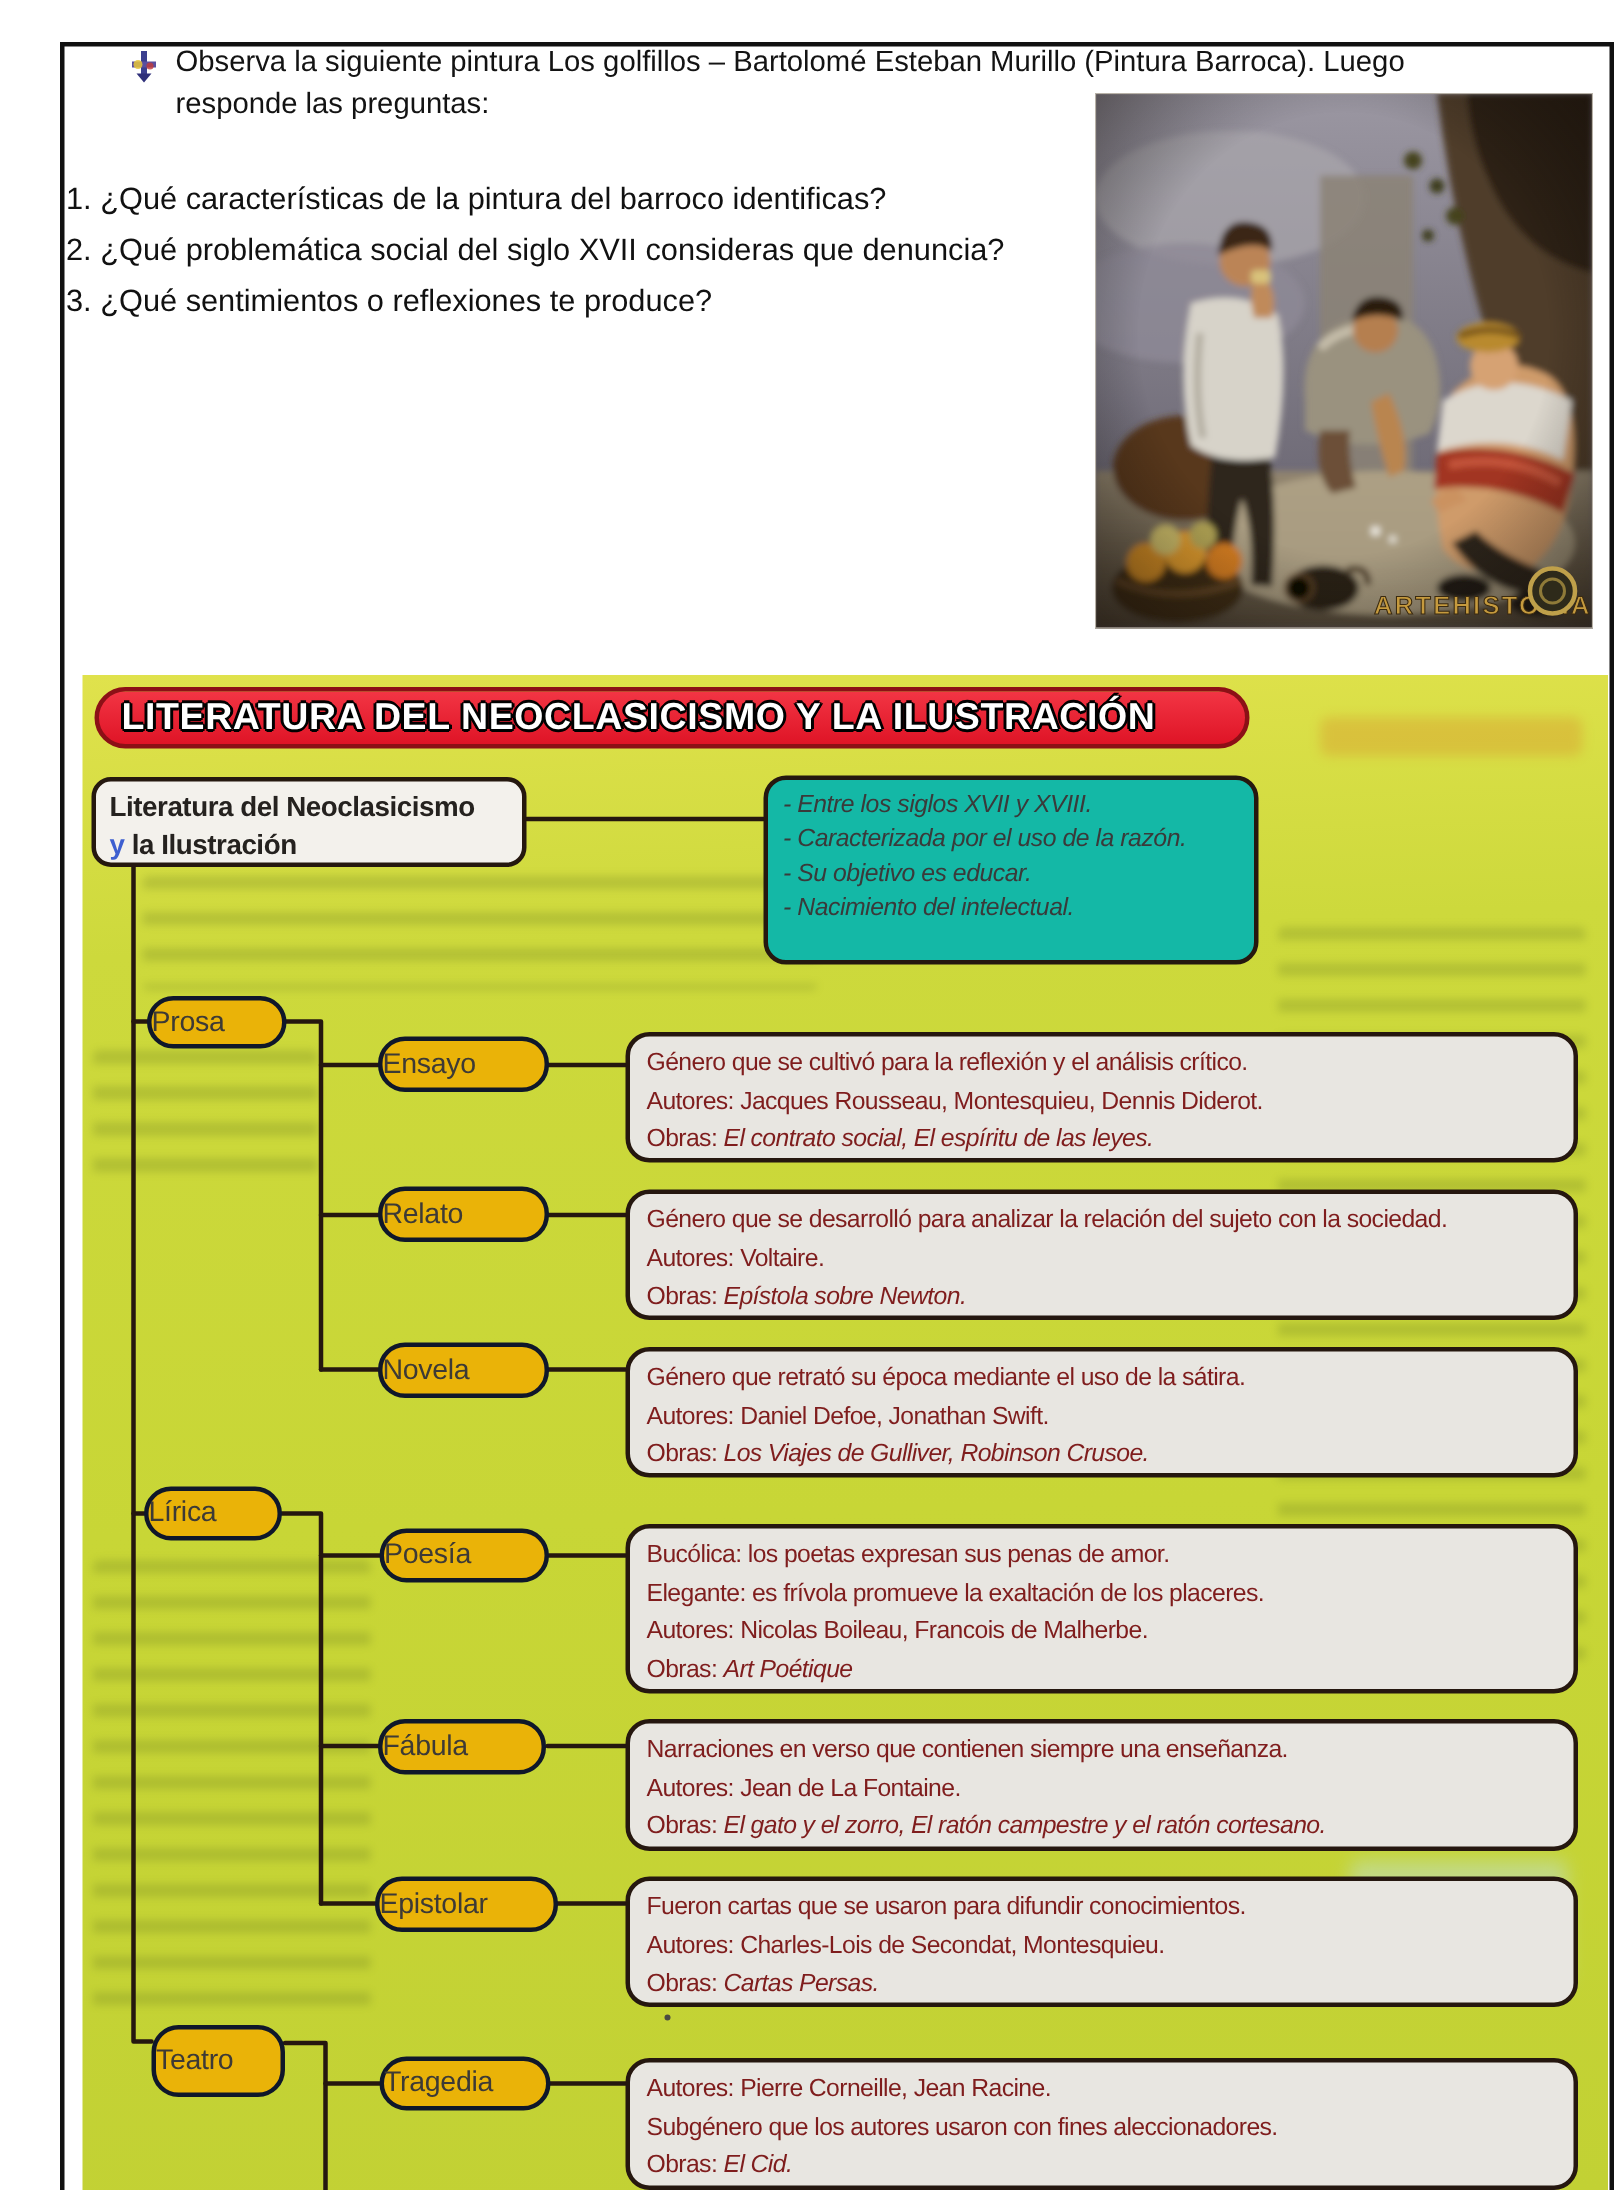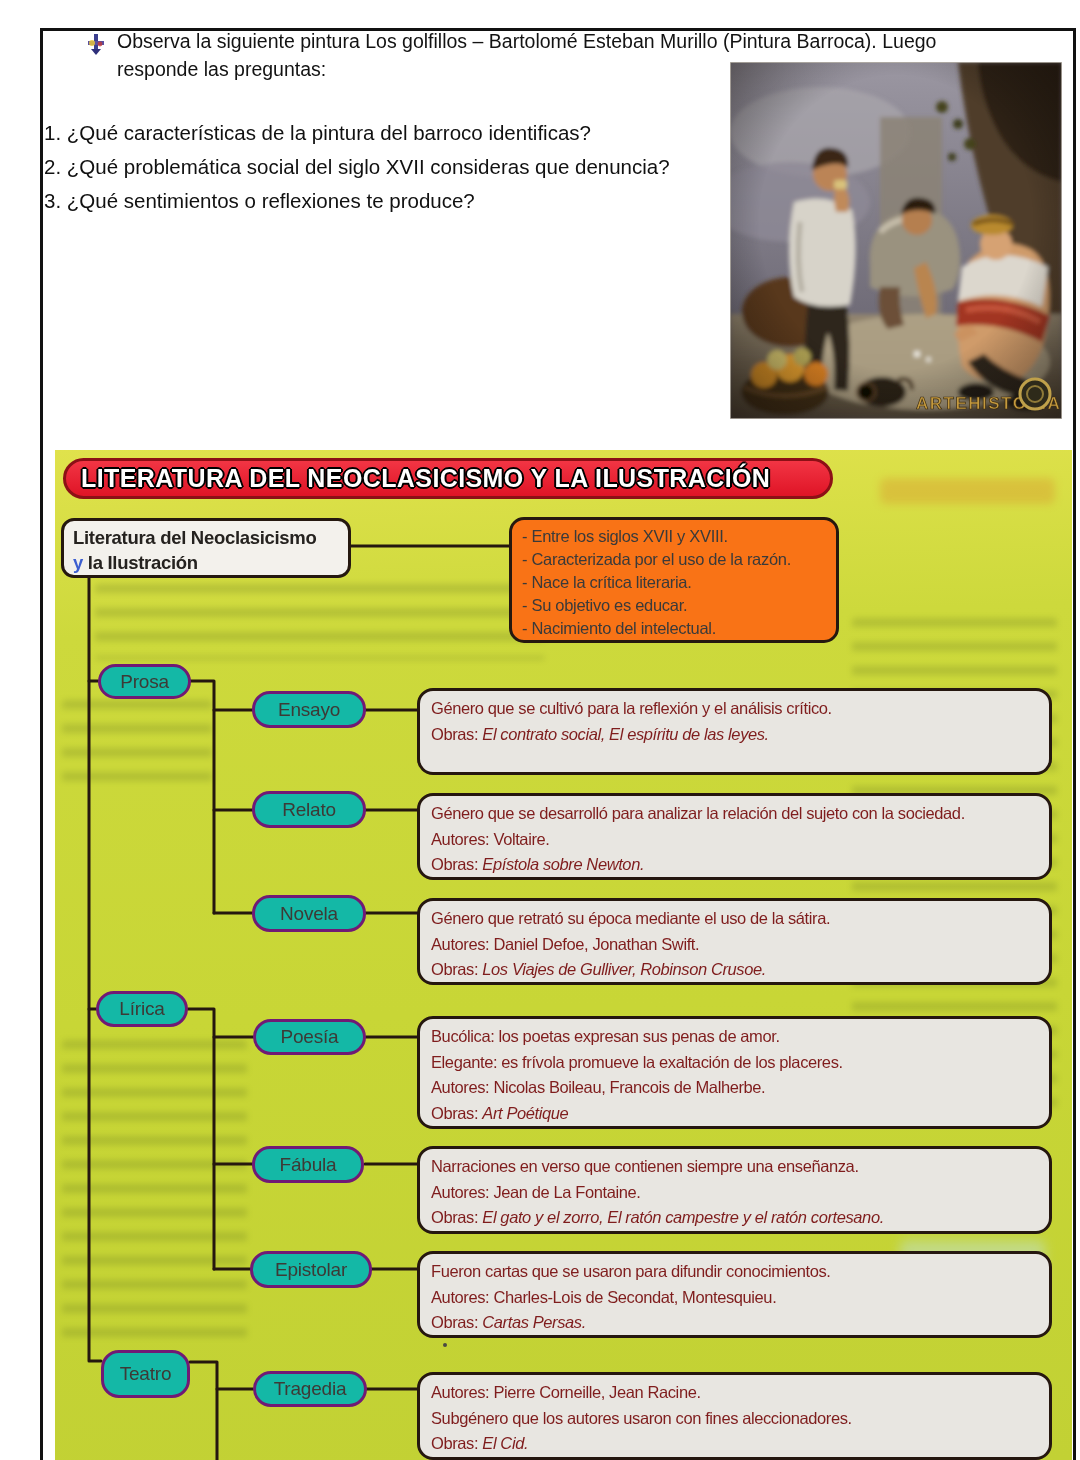--- a/index.html
+++ b/index.html
@@ -15,25 +15,25 @@
   .mindmap{left:55px;top:450px;width:1017px;height:1010px;
      background:linear-gradient(178deg,#e0e24c 0%,#cdd93c 18%,#c8d636 55%,#c2d134 100%);}
   .banner{left:63px;top:458px;width:770px;height:41px;background:linear-gradient(#f23544,#df1426);
      border:3px solid #8c1016;border-radius:21px;display:flex;align-items:center;padding-left:15px;
      font-size:25px;font-weight:bold;color:#fff;letter-spacing:.4px;z-index:3;
      text-shadow:-2px 0 0 #000,2px 0 0 #000,0 -2px 0 #000,0 2px 0 #000,-1px -1px 0 #000,1px 1px 0 #000,1px -1px 0 #000,-1px 1px 0 #000;}
   .rootnode{left:61px;top:518px;width:290px;height:60px;background:#f3f1ec;border:3px solid #25180f;
      border-radius:13px;padding:4px 6px 0 9px;font-size:18.5px;font-weight:bold;color:#25221f;
      line-height:25px;letter-spacing:-.3px;z-index:3;}
   .blue-y{color:#3d5fd0;}
-  .infobox{left:509px;top:517px;width:330px;height:126px;background:#f97316;border:3px solid #25180f;
+  .infobox{left:509px;top:517px;width:330px;height:126px;background:#14b8a6;border:3px solid #25180f;
      border-radius:15px;padding:5px 8px 0 10px;font-size:16.5px;color:#3a3a3a;line-height:23px;
-     letter-spacing:-.3px;z-index:3;}
-  .pill{background:#14b8a6;border:3px solid #701a75;border-radius:18px;display:flex;align-items:center;
-     justify-content:center;font-size:19px;color:#3d3a36;z-index:3;letter-spacing:-.2px;}
+     letter-spacing:-.3px;z-index:3;font-style:italic;}
+  .pill{background:#eab308;border:3px solid #0f172a;border-radius:18px;display:flex;align-items:center;
+     font-size:19px;color:#3d3a36;z-index:3;letter-spacing:-.2px;}
   .dbox{left:417px;width:635px;background:#e8e6e1;border:3px solid #25170f;border-radius:16px;
      padding:5px 11px 0 11px;font-size:16.5px;color:#7f1d1d;letter-spacing:-.4px;z-index:3;}
   .dbox .ln{line-height:25.5px;white-space:nowrap;}
   .it{font-style:italic;}
   svg.wires{left:0;top:0;width:1080px;height:1460px;z-index:2;pointer-events:none;}
   
   .ghost{z-index:1;filter:blur(3px);opacity:.4;border-radius:4px;
      background:repeating-linear-gradient(180deg,rgba(98,116,30,.6) 0 9px,rgba(0,0,0,0) 9px 24px);}
   .ghost-cyan{z-index:1;filter:blur(6px);opacity:.45;background:#bfe2e4;border-radius:6px;}
   .ghost-orange{z-index:1;filter:blur(4px);opacity:.4;background:#d9982e;border-radius:6px;}
@@ -191,21 +191,20 @@
 </div>
 
 <div class="abs rootnode">
   <div>Literatura del Neoclasicismo</div>
   <div><span class="blue-y">y</span><span> la Ilustración</span></div>
 </div>
 
 <div class="abs infobox">
   <div>- Entre los siglos XVII y XVIII.</div>
   <div>- Caracterizada por el uso de la razón.</div>
-  <div>- Nace la crítica literaria.</div>
   <div>- Su objetivo es educar.</div>
   <div>- Nacimiento del intelectual.</div>
 </div>
 
 <div class="abs pill" style="left:98px;top:664px;width:93px;height:35px">
     <span>Prosa</span>
   </div>
 <div class="abs pill" style="left:96px;top:991px;width:92px;height:36px">
     <span>Lírica</span>
   </div>
@@ -230,20 +229,21 @@
   </div>
 <div class="abs pill" style="left:250px;top:1251px;width:122px;height:37px">
     <span>Epistolar</span>
   </div>
 <div class="abs pill" style="left:253px;top:1371px;width:114px;height:36px">
     <span>Tragedia</span>
   </div>
 
 <div class="abs dbox" style="top:688px;height:87px">
   <div class="ln">Género que se cultivó para la reflexión y el análisis crítico.</div>
+  <div class="ln">Autores: Jacques Rousseau, Montesquieu, Dennis Diderot.</div>
   <div class="ln"><span>Obras: </span><span class="it">El contrato social, El espíritu de las leyes.</span></div>
 </div>
 <div class="abs dbox" style="top:793px;height:87px">
   <div class="ln">Género que se desarrolló para analizar la relación del sujeto con la sociedad.</div>
   <div class="ln">Autores: Voltaire.</div>
   <div class="ln"><span>Obras: </span><span class="it">Epístola sobre Newton.</span></div>
 </div>
 <div class="abs dbox" style="top:898px;height:87px">
   <div class="ln">Género que retrató su época mediante el uso de la sátira.</div>
   <div class="ln">Autores: Daniel Defoe, Jonathan Swift.</div>

